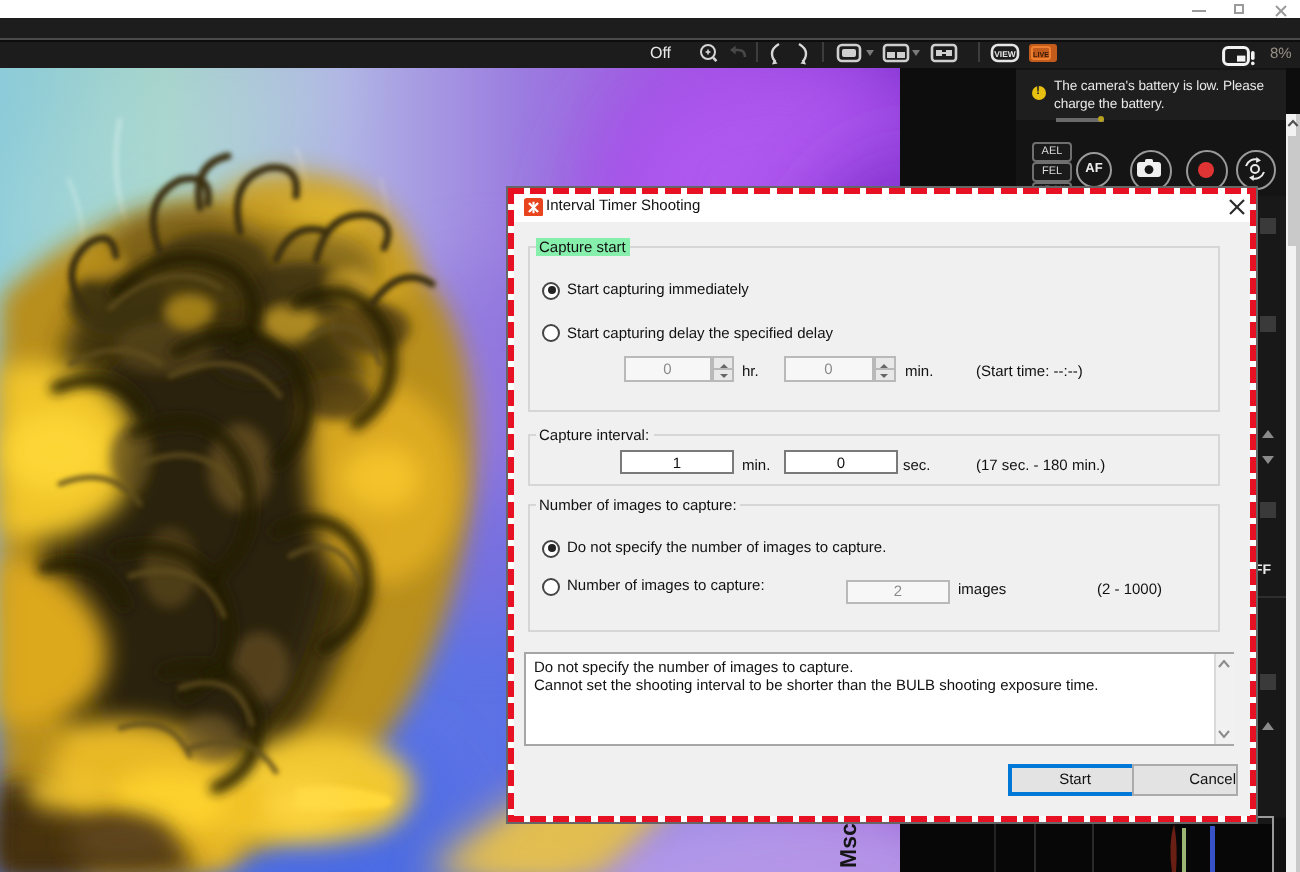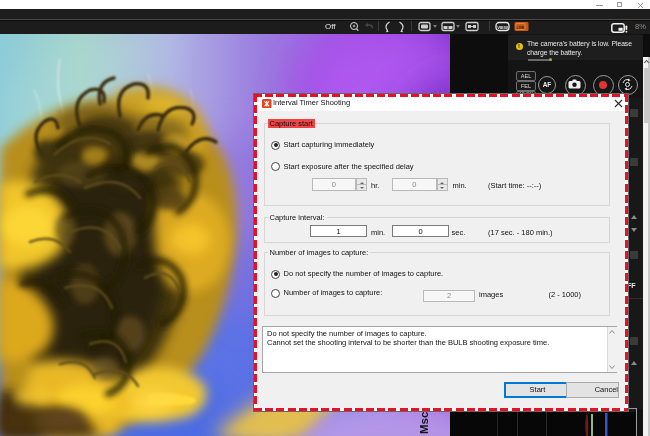--- a/index.html
+++ b/index.html
@@ -290,26 +290,26 @@
     <line x1="7.4" y1="2.6" x2="2.6" y2="7.4" stroke="#fff" stroke-width="1.2"></line>
     <line x1="5" y1="2" x2="5" y2="8" stroke="#fff" stroke-width="1.1"></line>
   </svg>
   <div class="abs" style="left:20px;top:5px;font-size:7.5px;color:#111;">Interval Timer Shooting</div>
   <svg class="abs" style="left:361px;top:5.5px;" width="9" height="9" viewBox="0 0 9 9">
     <line x1="1" y1="1" x2="8" y2="8" stroke="#2a2a2a" stroke-width="1.1"></line>
     <line x1="8" y1="1" x2="1" y2="8" stroke="#2a2a2a" stroke-width="1.1"></line>
   </svg>
 
   <div class="abs" style="left:10.5px;top:30px;width:346px;height:83px;border:1px solid #d6d6d6;box-sizing:border-box;"></div>
-  <div class="abs" style="left:14.5px;top:26px;background:#ef4444;padding:0 2px;">Capture start</div>
+  <div class="abs" style="left:14.5px;top:26px;background:#86efac;padding:0 2px;">Capture start</div>
   <div class="abs" style="left:18px;top:47.5px;width:9px;height:9px;border:1px solid #444;border-radius:50%;background:#fff;box-sizing:border-box;"></div>
   <div class="abs" style="left:20.5px;top:50px;width:4px;height:4px;border-radius:50%;background:#222;"></div>
   <div class="abs" style="left:30.5px;top:47px;">Start capturing immediately</div>
   <div class="abs" style="left:18px;top:69px;width:9px;height:9px;border:1px solid #444;border-radius:50%;background:#fff;box-sizing:border-box;"></div>
-  <div class="abs" style="left:30.5px;top:68.5px;">Start exposure after the specified delay</div>
+  <div class="abs" style="left:30.5px;top:68.5px;">Start capturing delay the specified delay</div>
 
   <div class="abs" style="left:58.5px;top:85px;width:44.5px;height:12.5px;border:1px solid #b9b9b9;background:#f7f7f7;box-sizing:border-box;color:#8a8a8a;text-align:center;line-height:11px;">0</div>
   <div class="abs" style="left:103px;top:85px;width:11px;height:12.5px;border:1px solid #b9b9b9;background:#e8e8e8;box-sizing:border-box;"></div>
   <div class="abs" style="left:103px;top:91.2px;width:11px;height:1px;background:#b9b9b9;"></div>
   <div class="abs" style="left:106.5px;top:88.5px;width:0;height:0;border-left:2px solid transparent;border-right:2px solid transparent;border-bottom:2.5px solid #666;"></div>
   <div class="abs" style="left:106.5px;top:93.5px;width:0;height:0;border-left:2px solid transparent;border-right:2px solid transparent;border-top:2.5px solid #666;"></div>
   <div class="abs" style="left:118px;top:88px;">hr.</div>
 
   <div class="abs" style="left:139px;top:85px;width:44.5px;height:12.5px;border:1px solid #b9b9b9;background:#f7f7f7;box-sizing:border-box;color:#8a8a8a;text-align:center;line-height:11px;">0</div>
   <div class="abs" style="left:183.5px;top:85px;width:11px;height:12.5px;border:1px solid #b9b9b9;background:#e8e8e8;box-sizing:border-box;"></div>

